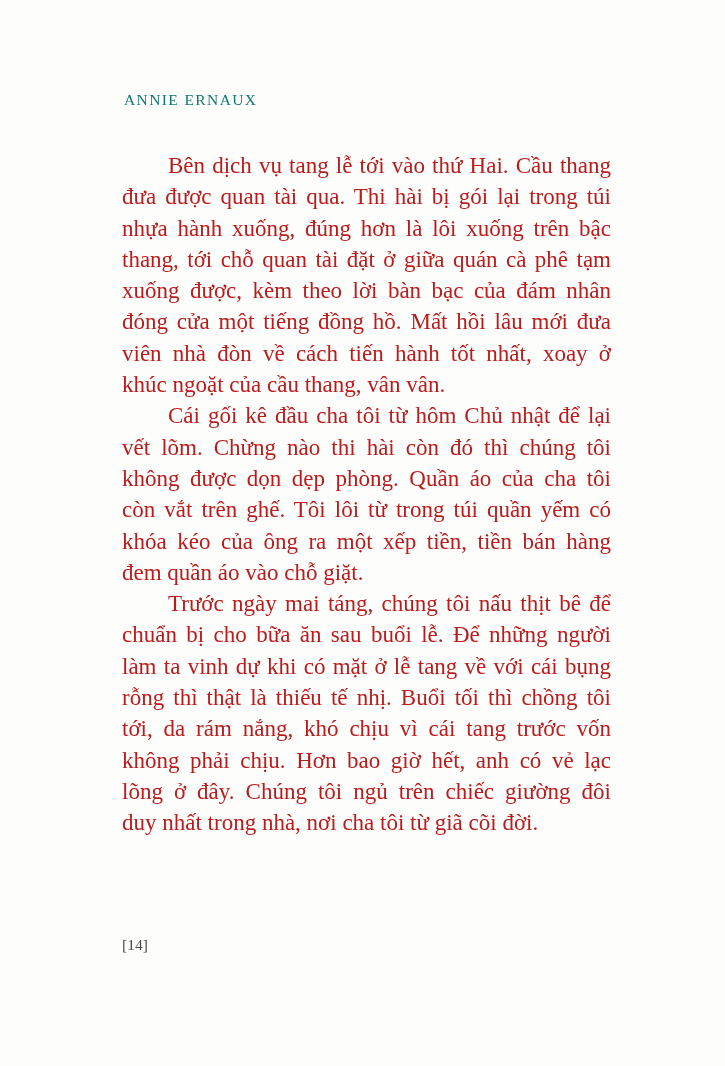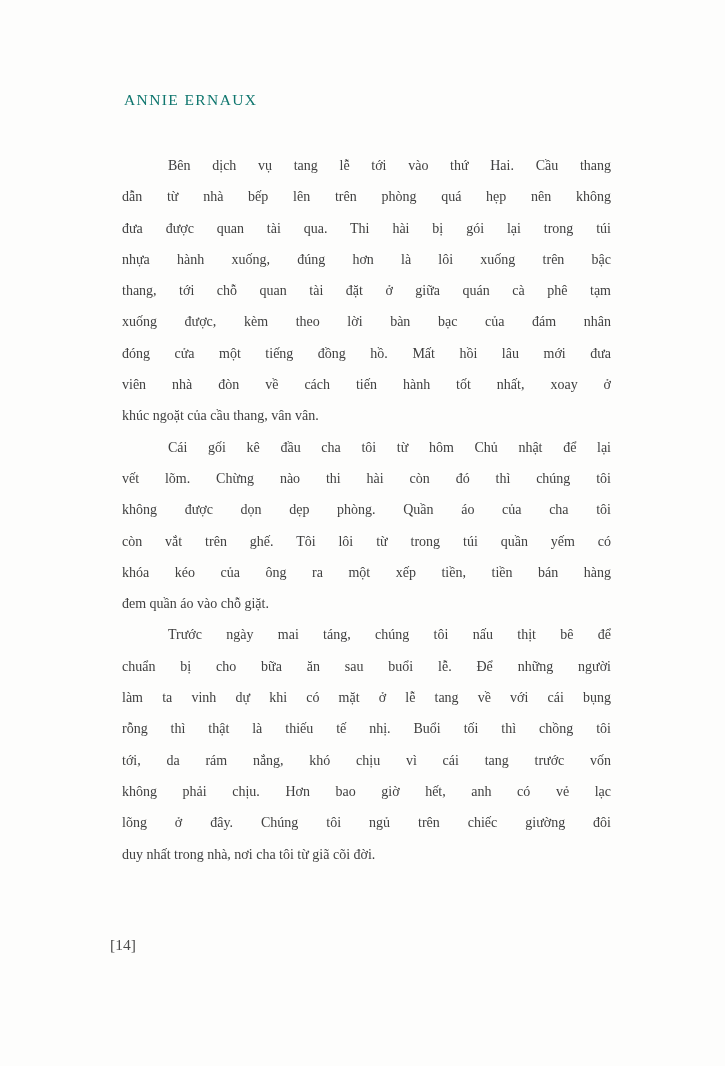--- a/index.html
+++ b/index.html
@@ -28,51 +28,50 @@
     letter-spacing: 1.4px;
     color: #0f766e;
   }
   .text-block {
     position: absolute;
     left: 122px;
     top: 150px;
     width: 489px;
   }
   .line {
-    font-size: 14px;
+    font-size: 23px;
     line-height: 31.3px;
     text-align: justify;
     text-align-last: justify;
     white-space: normal;
-    color: #404040;
+    color: #b91c1c;
   }
   .line.first {
     text-indent: 46px;
   }
   .line.last {
     text-align-last: left;
   }
   .page-number {
     position: absolute;
-    left: 110px;
+    left: 122px;
     top: 936px;
     font-size: 15.5px;
     color: #4a4a4a;
   }
 </style>
 </head>
 <body>
 
 <div class="page">
   <div class="running-header">ANNIE ERNAUX</div>
 
   <div class="text-block">
       <div class="paragraph">
         <div class="line first">Bên dịch vụ tang lễ tới vào thứ Hai. Cầu thang</div>
-        <div class="line">dẫn từ nhà bếp lên trên phòng quá hẹp nên không</div>
         <div class="line">đưa được quan tài qua. Thi hài bị gói lại trong túi</div>
         <div class="line">nhựa hành xuống, đúng hơn là lôi xuống trên bậc</div>
         <div class="line">thang, tới chỗ quan tài đặt ở giữa quán cà phê tạm</div>
         <div class="line">xuống được, kèm theo lời bàn bạc của đám nhân</div>
         <div class="line">đóng cửa một tiếng đồng hồ. Mất hồi lâu mới đưa</div>
         <div class="line">viên nhà đòn về cách tiến hành tốt nhất, xoay ở</div>
         <div class="line last">khúc ngoặt của cầu thang, vân vân.</div>
       </div>
       <div class="paragraph">
         <div class="line first">Cái gối kê đầu cha tôi từ hôm Chủ nhật để lại</div>

